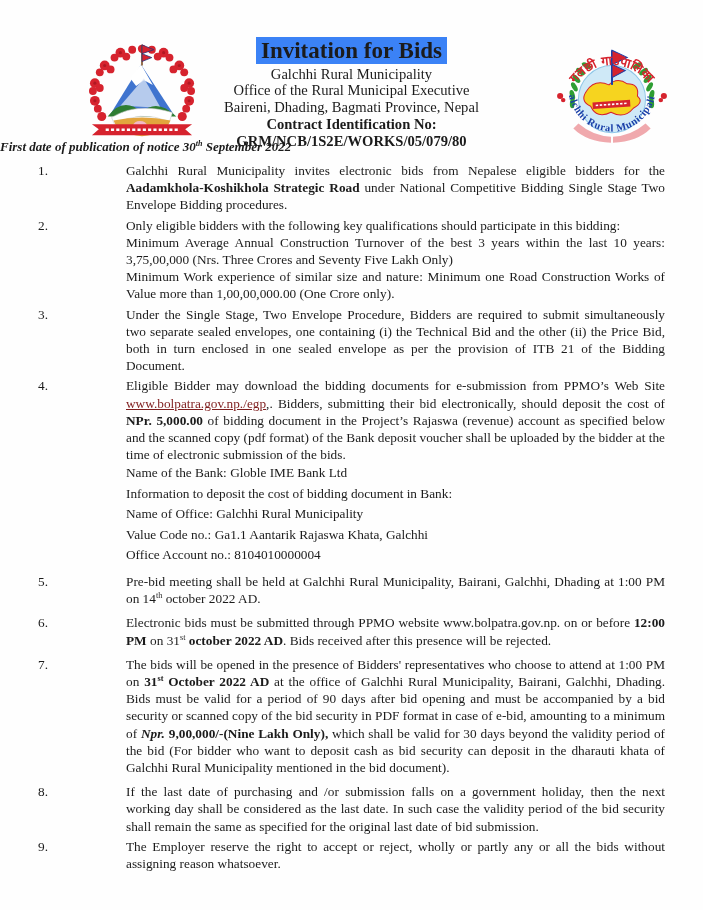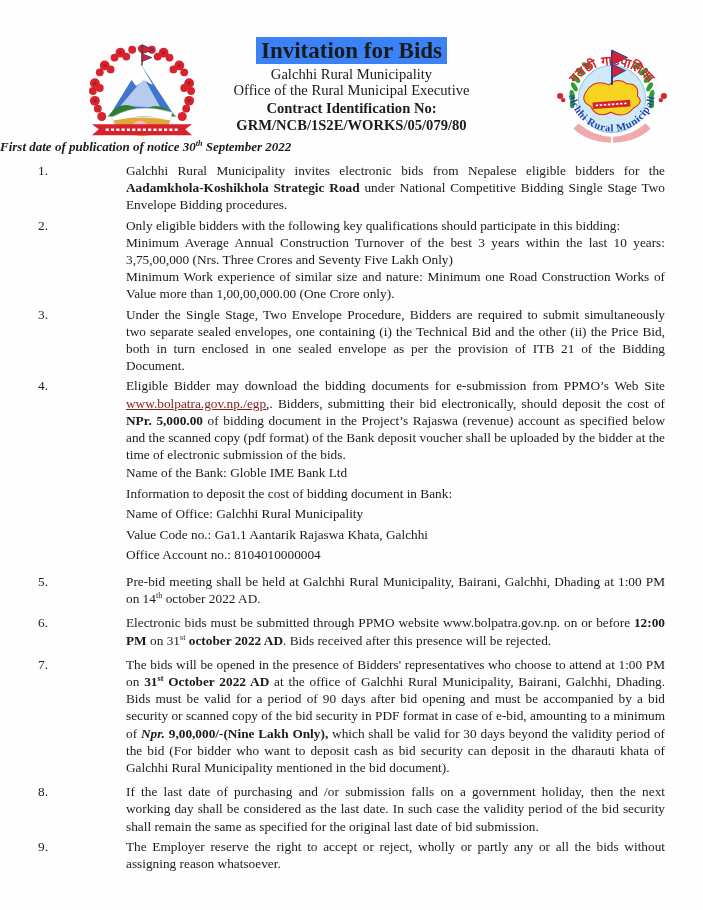--- a/index.html
+++ b/index.html
@@ -124,20 +124,21 @@
       <g>
         <path d="M4,87 L106,87 L99,92 L106,98 L4,98 L11,92 Z" fill="#d6232e"></path>
         <line x1="18" y1="92.5" x2="92" y2="92.5" stroke="#ffffff" stroke-width="2.4" stroke-dasharray="3.2,2.2"></line>
       </g>
     </svg>
 
     <div class="head-center">
       <h1 class="doc-title"><span class="hl">Invitation for Bids</span></h1>
       <div class="org-line">Galchhi Rural Municipality</div>
       <div class="org-line">Office of the Rural Municipal Executive</div>
+      <div class="org-line">Baireni, Dhading, Bagmati Province, Nepal</div>
       <div class="contract-line">Contract Identification No: GRM/NCB/1S2E/WORKS/05/079/80</div>
     </div>
 
     <svg class="logo-right" viewBox="0 0 118 108">
       <defs>
         <path id="sealTopArc" d="M 15,62 A 45 45 0 0 1 103,62"></path>
         <path id="sealBottomArc" d="M 17,58 A 43 43 0 0 0 101,58"></path>
       </defs>
 
       <circle cx="59" cy="60" r="33" fill="#cfe9f7" stroke="#8fc7e8" stroke-width="1"></circle>

